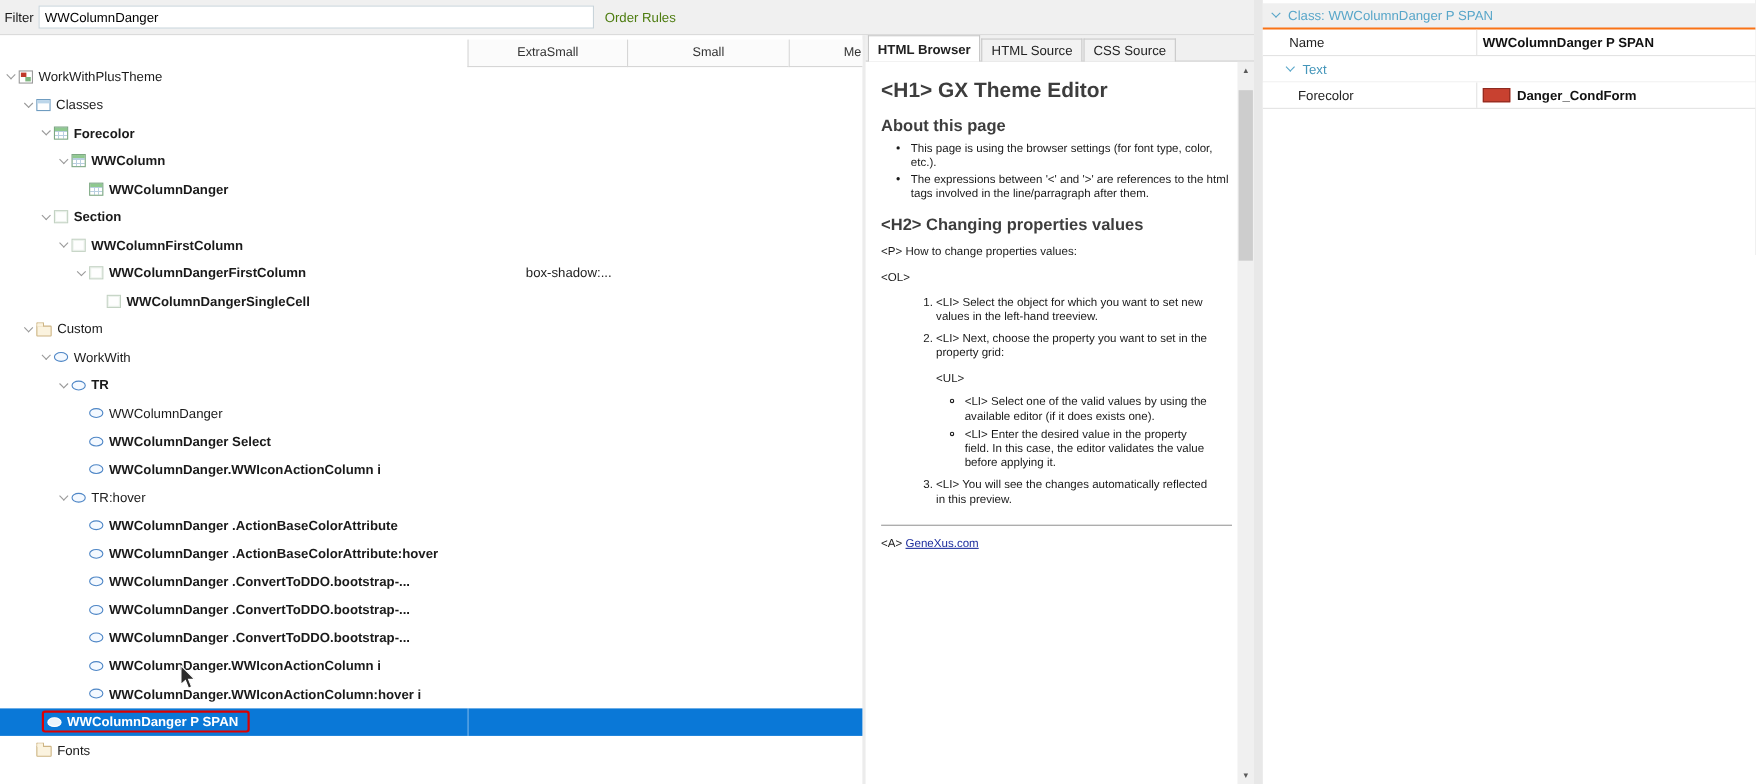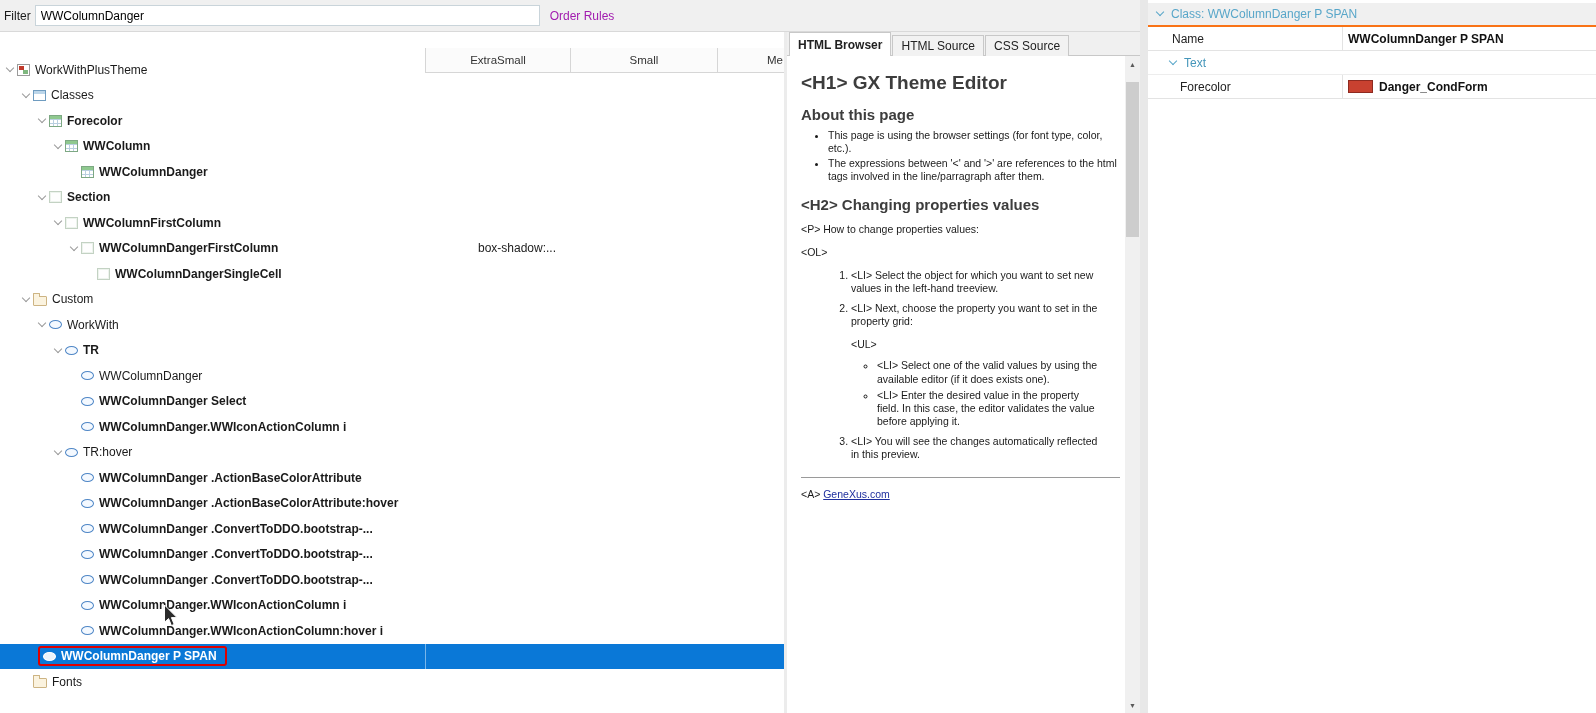--- a/index.html
+++ b/index.html
@@ -8,26 +8,26 @@
     width:1596px; height:713px; overflow:hidden; position:relative;
     background:#e8e8e8;
     font-family:"Liberation Sans","DejaVu Sans",sans-serif;
     font-size:12px; color:#1a1a1a;
   }
   
   .main { position:absolute; left:0; top:0; width:1140px; height:713px; }
   .topbar { height:32px; background:#f0f0f0; display:flex; align-items:center; border-bottom:1px solid #d9d9d9; }
   .flabel { margin-left:4px; }
   .filter-input { margin-left:4px; width:505px; height:21px; border:1px solid #c9d4da; background:#fff; padding:0 5px; font:inherit; font-size:12px; }
-  .order-rules { margin-left:10px; color:#a21caf; }
+  .order-rules { margin-left:10px; color:#4d7c0f; }
   .content { display:flex; height:681px; }
   
   .tree-panel { width:787px; background:#fff; position:relative; flex:none; border-right:3px solid #ececec; }
   .tree-header { height:25px; position:relative; }
-  .th-cell { position:absolute; top:16px; height:25px; border-left:1px solid #d6d6d6; border-bottom:1px solid #d6d6d6; background:#fbfbfb;
+  .th-cell { position:absolute; top:4px; height:25px; border-left:1px solid #d6d6d6; border-bottom:1px solid #d6d6d6; background:#fbfbfb;
     display:flex; align-items:center; justify-content:center; font-size:11.5px; color:#333; }
   .th-c1 { left:425px; width:145px; }
   .th-c2 { left:570px; width:147px; }
   .th-c3 { left:717px; width:67px; justify-content:flex-end; padding-right:1px; overflow:hidden; }
   .tree-body { position:relative; }
   .trow { height:25.5px; display:flex; align-items:center; position:relative; white-space:nowrap; }
   .ind { flex:none; height:1px; }
   .i0{width:4px}.i1{width:20px}.i2{width:36px}.i3{width:52px}.i4{width:68px}.i5{width:84px}
   .chev { width:13px; height:13px; flex:none; position:relative; cursor:pointer; }
   .chev::before { content:""; position:absolute; left:3px; top:2px; width:5px; height:5px;

